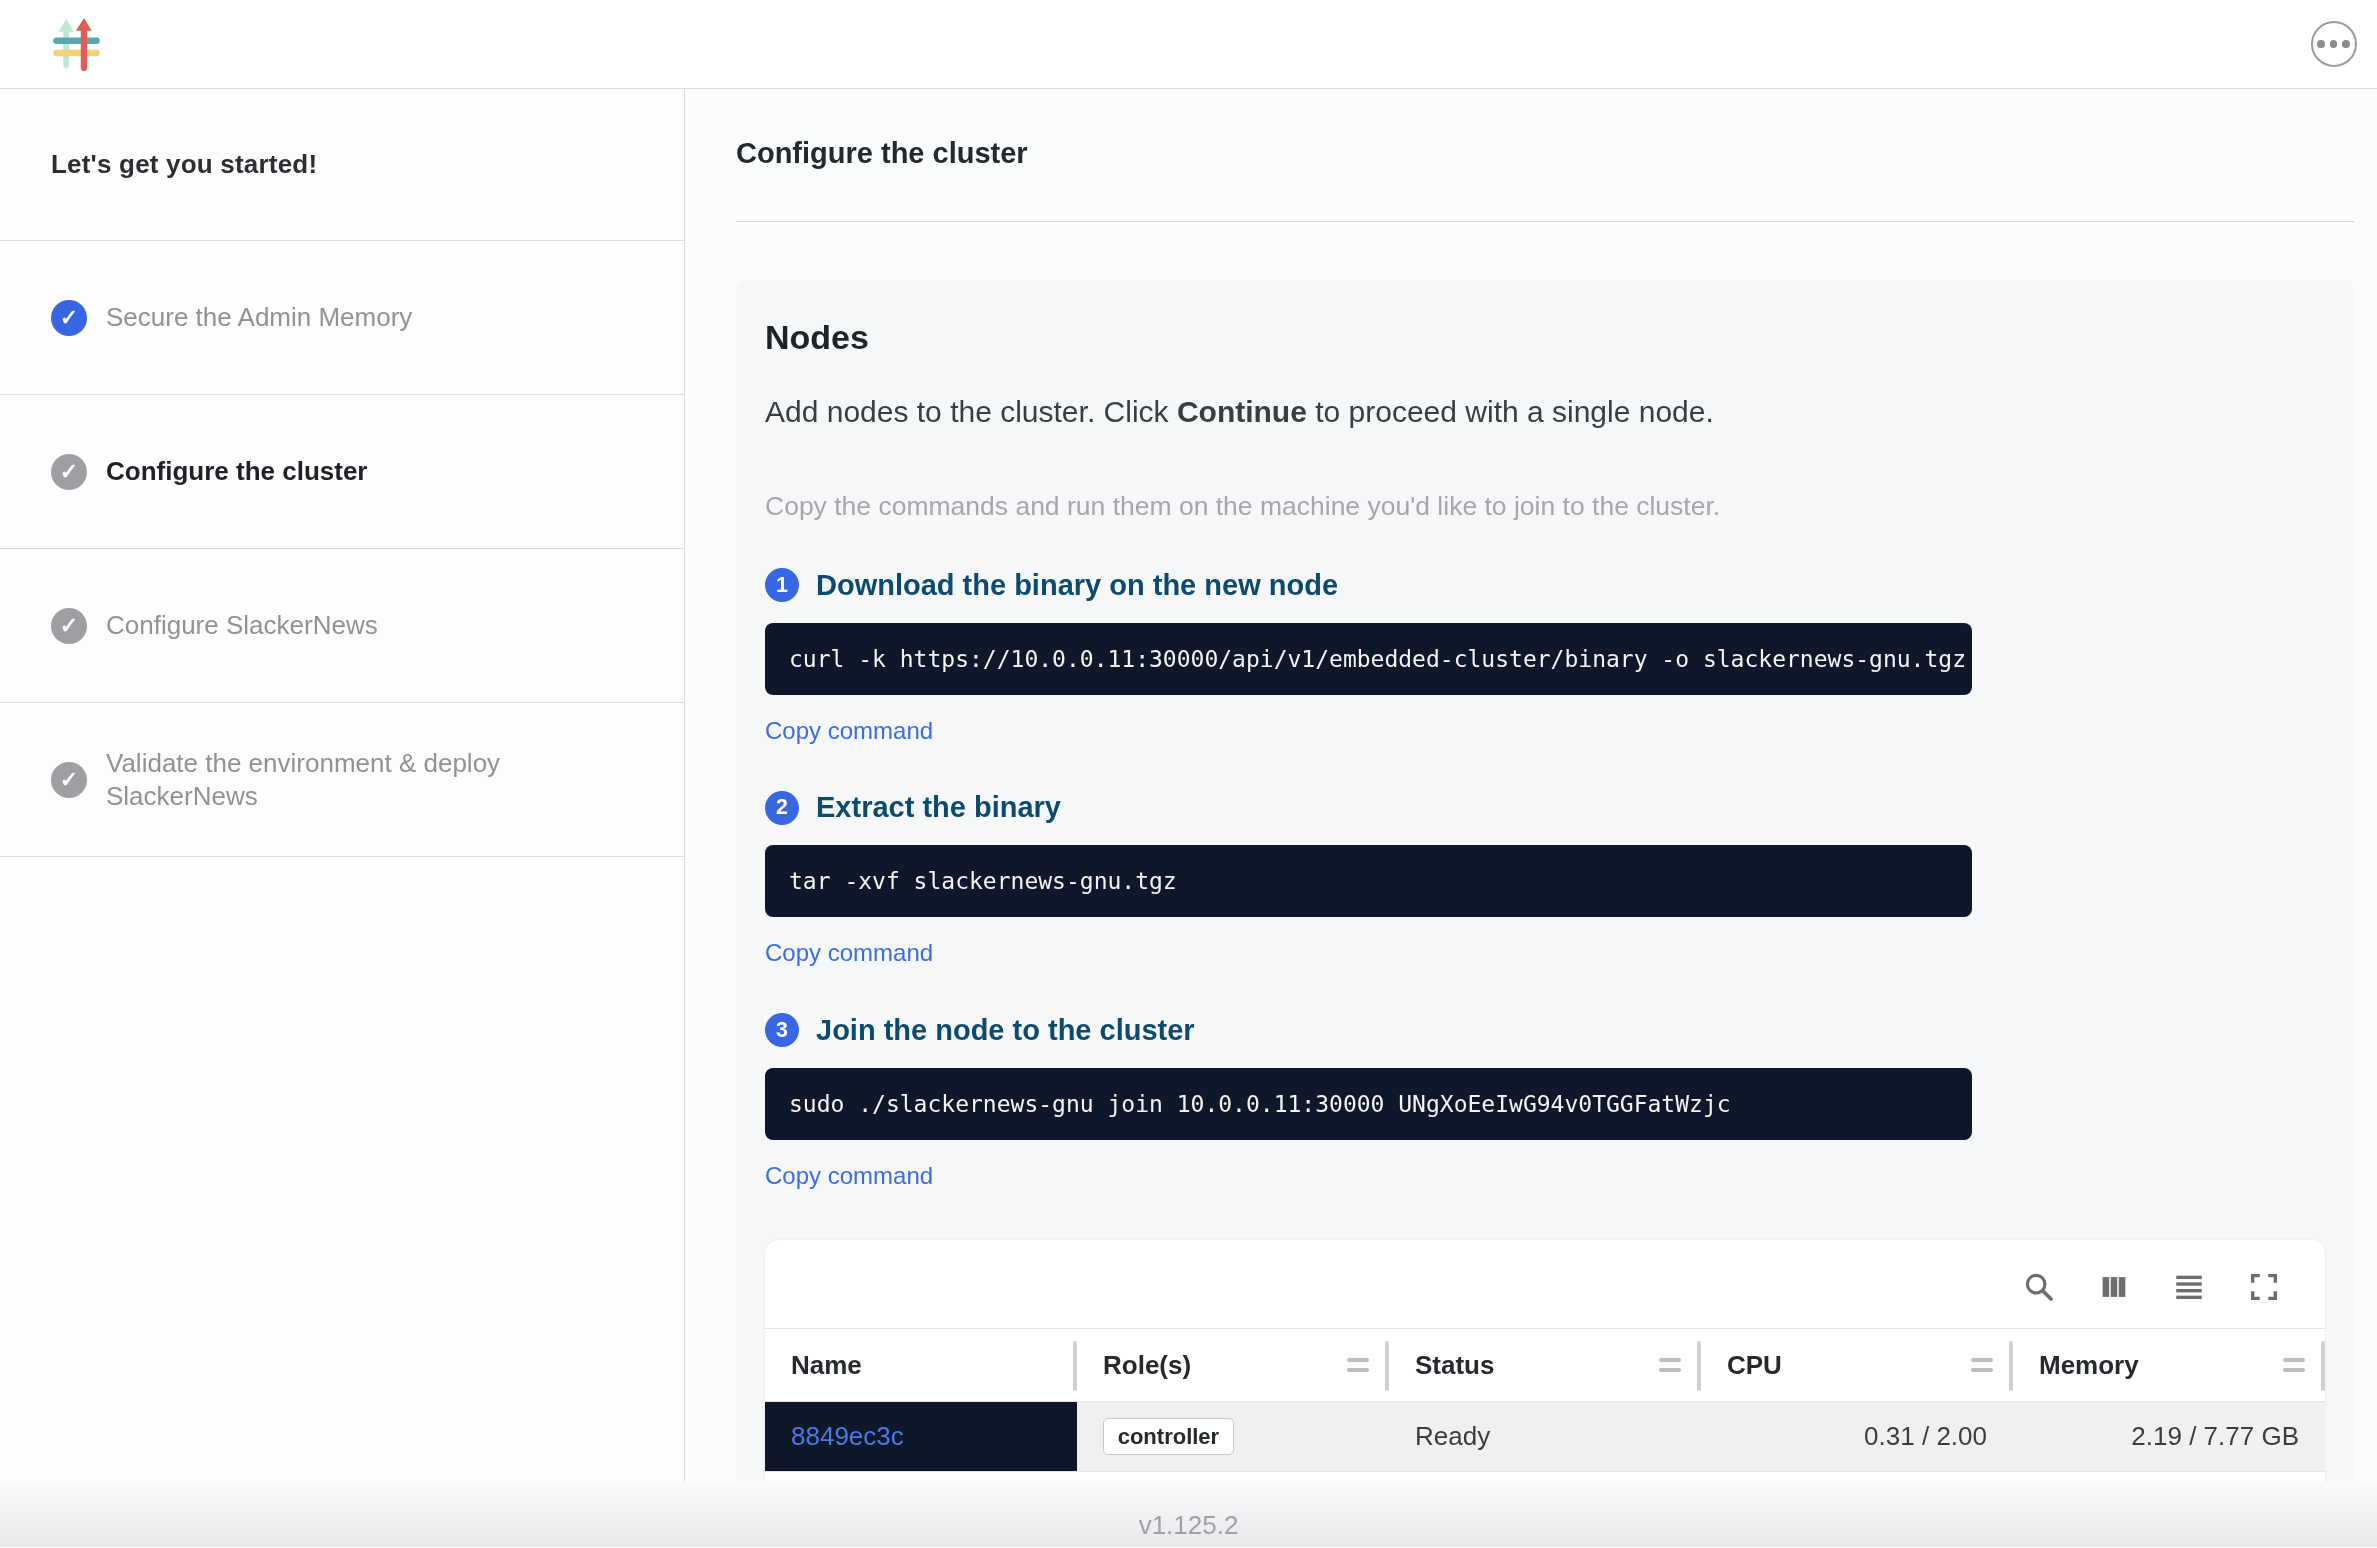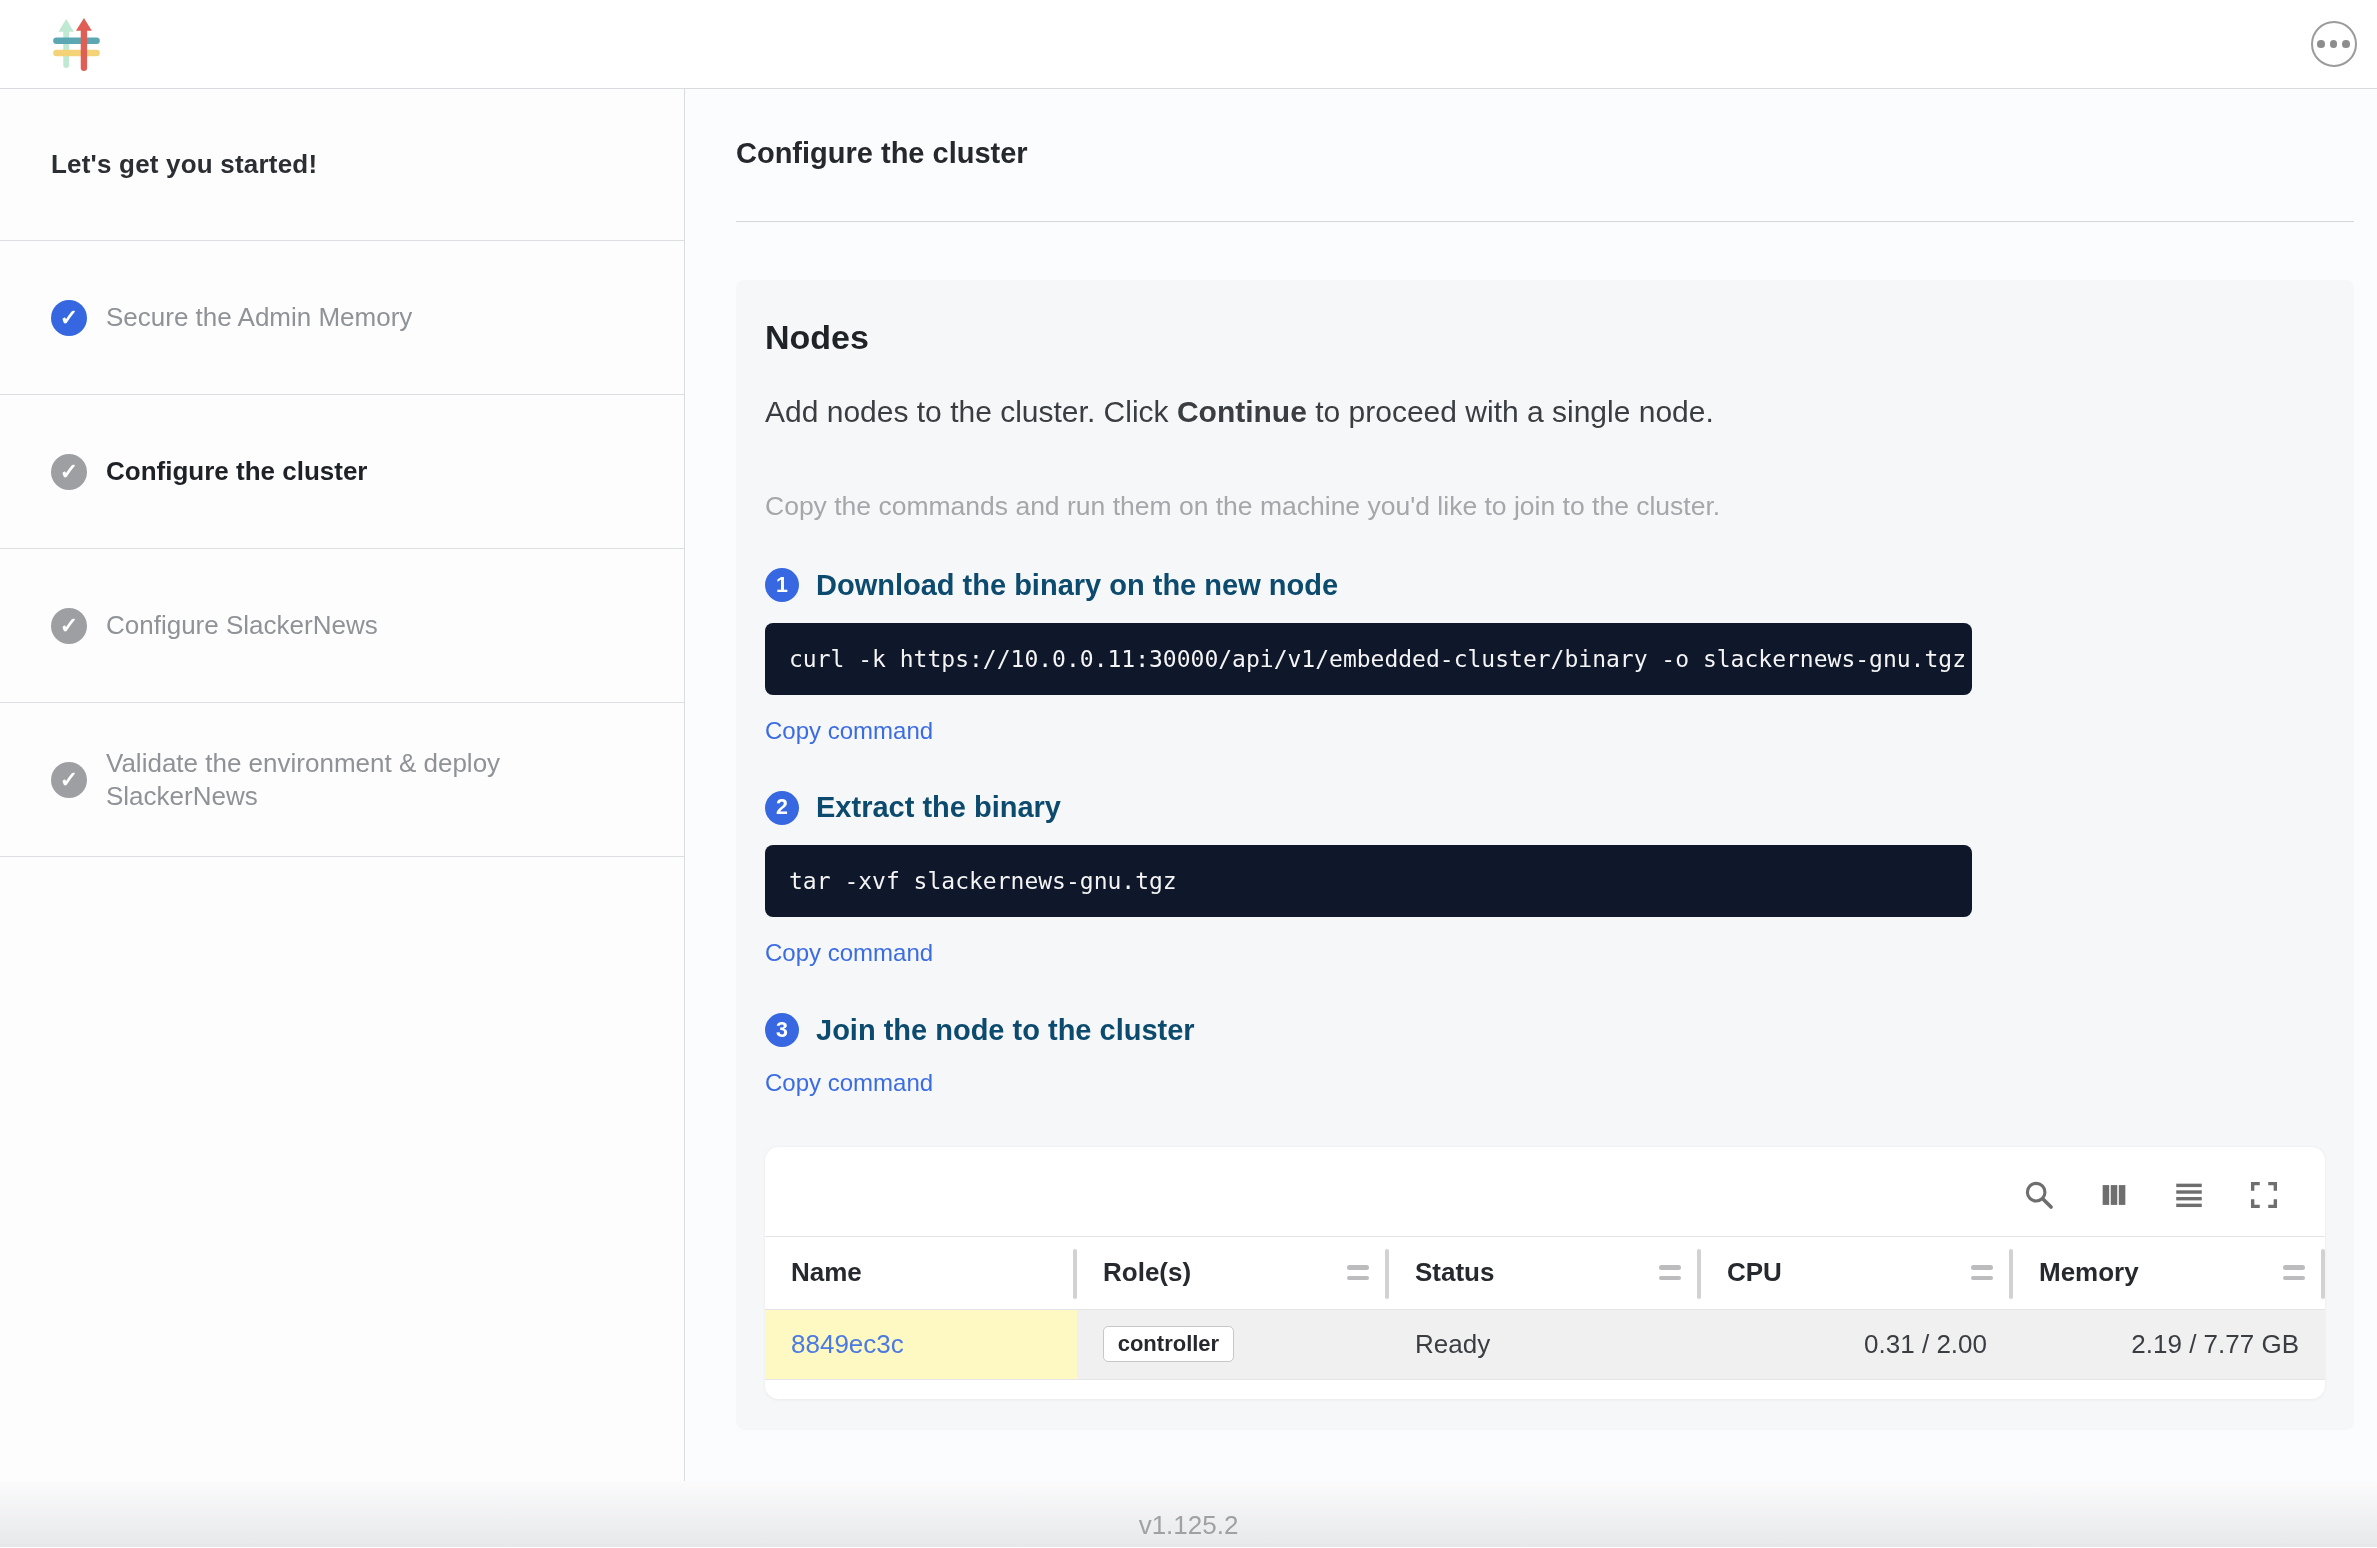--- a/index.html
+++ b/index.html
@@ -110,21 +110,21 @@
   .eq-icon i { display: block; width: 22px; height: 4.3px; background: #bcbcbe; border-radius: 2.6px; }
   .col-sep {
     position: absolute; right: 0; top: 12px; width: 4.3px; height: 50px;
     background: #d2d2d4; border-radius: 2.6px;
   }
   .nodes-table td {
     height: 70px; font-size: 26px; color: #3a3d41;
     background: #f0f0f1; border-bottom: 1.7px solid #e6e6e8;
     padding: 0 26px;
   }
-  .nodes-table td.name-cell { background: #fef9c3; }
+  .nodes-table td.name-cell { background: #0f172a; }
   .name-link { color: #4a7ae2; text-decoration: none; font-weight: 400; cursor: pointer; }
   .role-chip {
     display: inline-block; background: #ffffff; border: 1.7px solid #c7c7c9;
     border-radius: 5.1px; padding: 4.3px 13.7px; font-size: 22px; font-weight: 700; color: #26292d;
   }
   .num-cell { text-align: right; }
 
   
   .app-footer {
     height: 66px; background: linear-gradient(#fbfbfc, #e7e8ea);
@@ -208,20 +208,23 @@
       </div>
       <div class="cmd-box">
         <code class="cmd-text">tar -xvf slackernews-gnu.tgz</code>
       </div>
       <a class="copy-link">Copy command</a>
 
       
       <div class="cmd-step-header">
         <span class="step-num">3</span>
         <span class="cmd-step-title">Join the node to the cluster</span>
+      </div>
+      <div class="cmd-box">
+        <code class="cmd-text">sudo ./slackernews-gnu join 10.0.0.11:30000 UNgXoEeIwG94v0TGGFatWzjc</code>
       </div>
       <a class="copy-link">Copy command</a>
 
       
       <div class="table-card">
         <div class="table-toolbar">
           <svg class="tool-icon" viewBox="0 0 24 24">
             <circle cx="10" cy="10" r="6.2" fill="none" stroke="#6e6e6e" stroke-width="2.2"></circle>
             <line x1="14.8" y1="14.8" x2="20.5" y2="20.5" stroke="#6e6e6e" stroke-width="2.6" stroke-linecap="round"></line>
           </svg>

